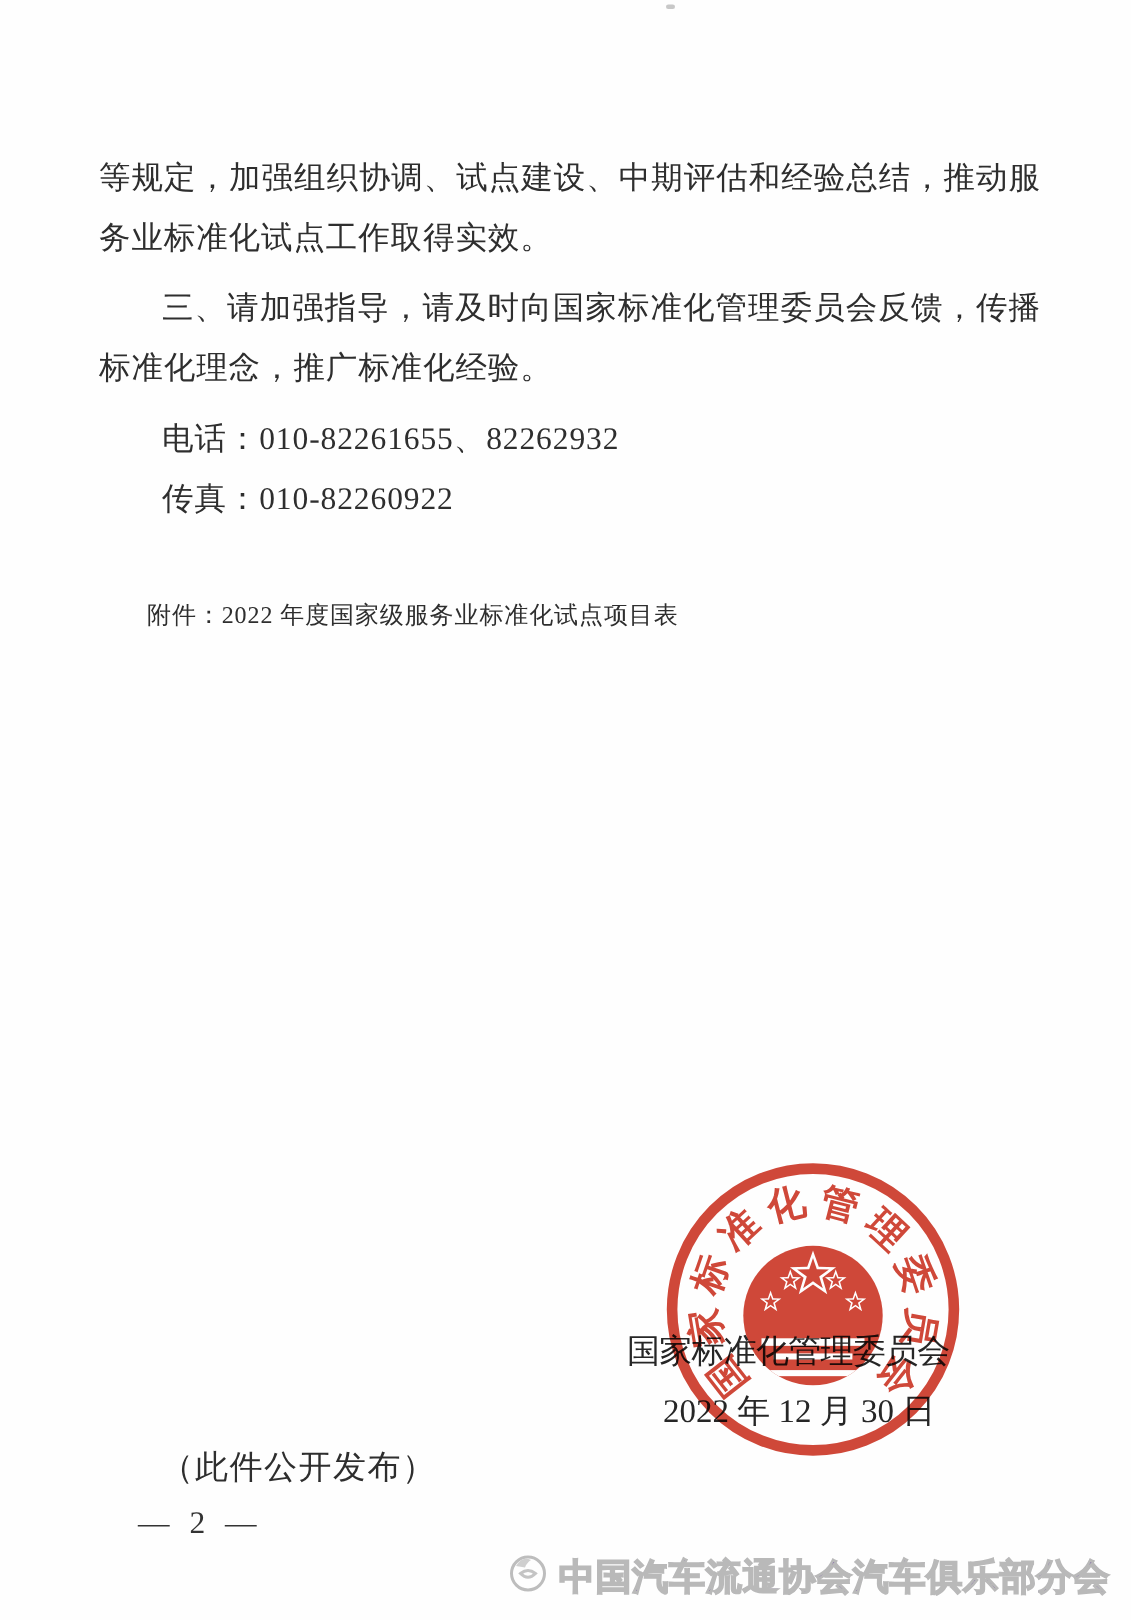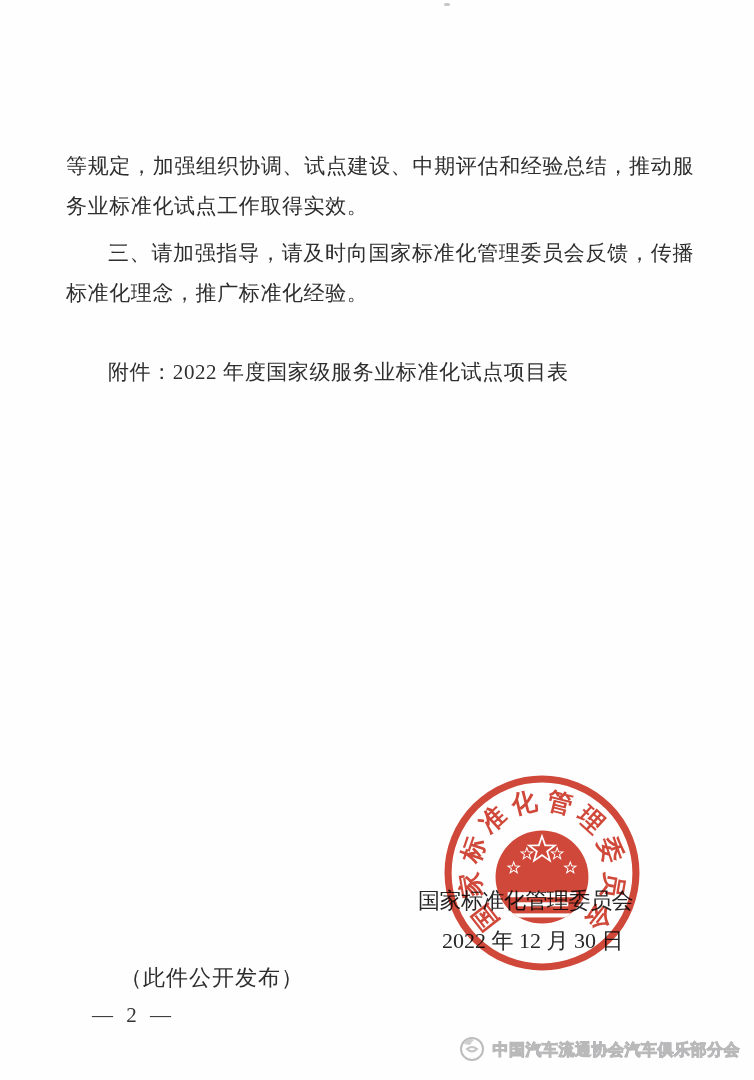--- a/index.html
+++ b/index.html
@@ -8,41 +8,40 @@
     position: relative;
     background: #fefefe;
     font-family: "Liberation Serif", "DejaVu Serif", serif;
     color: #2e2e2e;
     overflow: hidden;
   }
   .page {
     position: absolute;
     inset: 0;
     padding: 98px 60px 0 66px;
-    margin-top: 48px;
   }
   .body-text p {
     font-size: 21px;
     letter-spacing: 0.6px;
     line-height: 40px;
     text-align: justify;
     text-justify: inter-ideograph;
     margin-bottom: 7px;
     color: #2e2e2e;
   }
   .body-text p.indent { text-indent: 2em; }
   .contact-block div {
     font-size: 21px;
     letter-spacing: 0.6px;
     line-height: 40px;
     text-indent: 2em;
   }
   .attachment-line {
     margin-top: 39px;
-    font-size: 21px;
+    font-size: 16px;
     letter-spacing: 0.6px;
     line-height: 40px;
     text-indent: 2em;
   }
   .sig-org {
     position: absolute;
     left: 418px; top: 886px;
     font-size: 22px;
     letter-spacing: -0.5px;
     color: #262626;
@@ -66,41 +65,41 @@
   .seal svg { width: 100%; height: 100%; }
   .seal-char {
     font-size: 25px;
     font-weight: bold;
     font-family: "Liberation Serif", serif;
     text-anchor: middle;
     dominant-baseline: middle;
   }
   .public-note {
     position: absolute;
-    left: 120px; top: 963px;
+    left: 107px; top: 963px;
     font-size: 22px;
     letter-spacing: 1px;
     color: #2e2e2e;
   }
   .page-number {
     position: absolute;
     left: 92px; top: 1003px;
     font-size: 21px;
     letter-spacing: 4px;
     color: #333;
   }
   .watermark {
     position: absolute;
     right: 14px; top: 1032px;
     display: flex;
     align-items: center;
     gap: 5px;
   }
   .watermark .wm-text {
-    font-size: 16px;
+    font-size: 24px;
     font-weight: bold;
     color: #4c1d95;
     -webkit-text-stroke: 1px #b9b9b9;
     text-shadow: 1px 1px 1px #ffffff;
     letter-spacing: 0.5px;
     white-space: nowrap;
   }
   .scan-speck {
     position: absolute;
     left: 444px; top: 3px;
@@ -116,20 +115,25 @@
 <div class="scan-speck"></div>
 
 <div class="page">
 
   <div class="body-text">
 
   <p class="">等规定，加强组织协调、试点建设、中期评估和经验总结，推动服务业标准化试点工作取得实效。</p>
       <p class="indent">三、请加强指导，请及时向国家标准化管理委员会反馈，传播标准化理念，推广标准化经验。</p>
     </div>
 
+  <div class="contact-block">
+
+  <div>电话：010-82261655、82262932</div>
+      <div>传真：010-82260922</div>
+    </div>
 
   <div class="attachment-line">附件：2022 年度国家级服务业标准化试点项目表</div>
 
 </div>
 
 <div class="sig-org">国家标准化管理委员会</div>
 
 <div class="sig-date">2022 年 12 月 30 日</div>
 
 <div class="seal">

